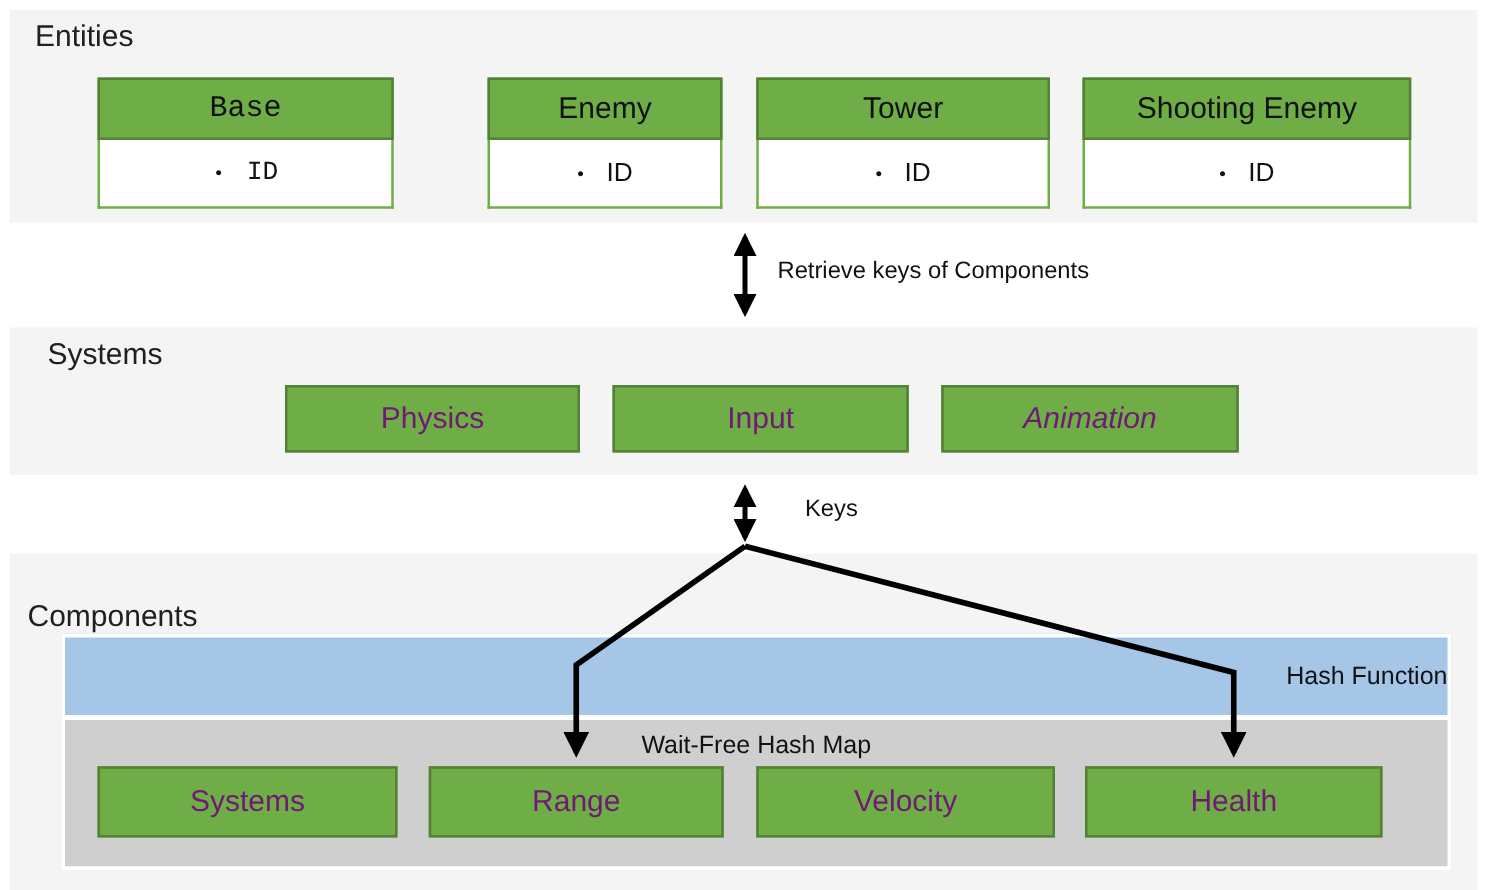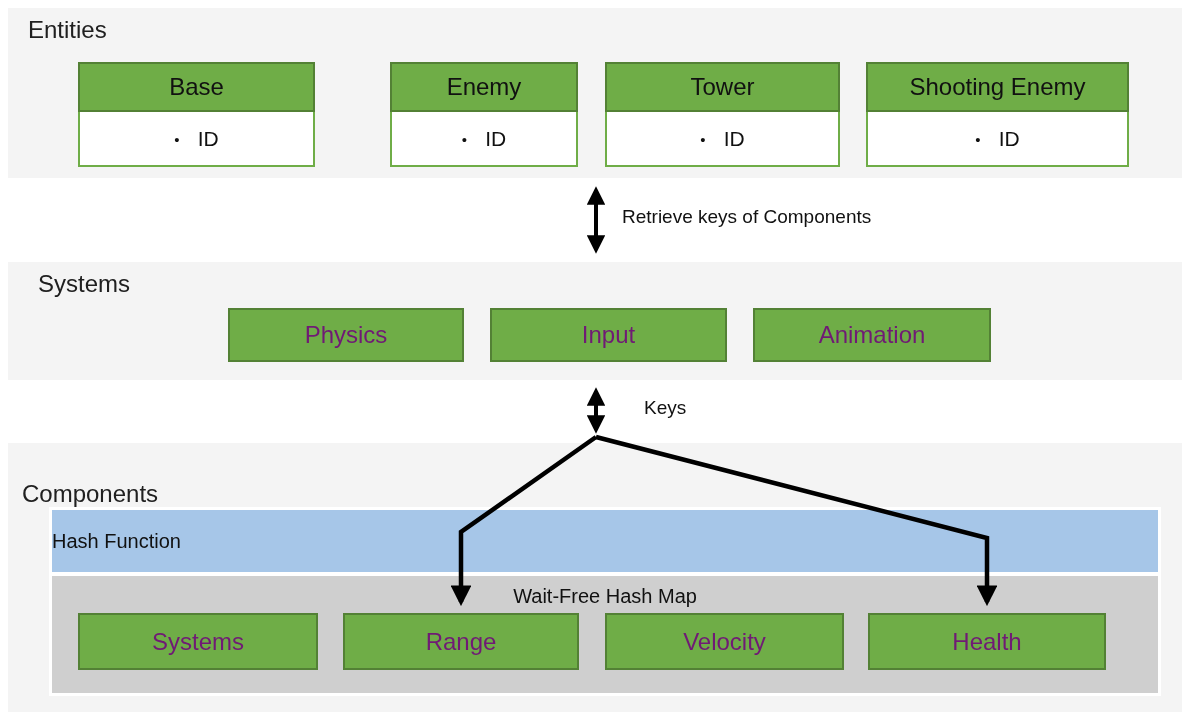--- a/index.html
+++ b/index.html
@@ -25,35 +25,35 @@
   .ecard{position:absolute;top:54px;box-sizing:border-box;}
   .ecard .ehead{
     height:50px;background:#6fad47;border:2px solid #538135;box-sizing:border-box;
     display:flex;align-items:center;justify-content:center;font-size:24px;color:#111;
   }
   .ecard .ebody{
     height:55px;background:#ffffff;border:2px solid #6fad47;border-top:none;box-sizing:border-box;
     display:flex;align-items:center;justify-content:center;font-size:21px;color:#111;
   }
   .ecard .ebody .bullet{font-size:15px;margin-right:18px;position:relative;top:1px;}
-  #card-0{left:70px;width:237px;}
+  #card-0{left:70px;width:237px;font-family:Liberation Mono, monospace;}
   #card-1{left:334px;width:236px;padding-left:48px;}
   #card-2{left:597px;width:235px;}
   #card-3{left:858px;width:263px;}
 
   
   .sysbox{top:46px;height:54px;}
   #sys-0{left:220px;width:236px;}
   #sys-1{left:482px;width:237px;}
-  #sys-2{left:745px;width:238px;}
+  #sys-2{left:745px;width:238px;font-style:italic;}
 
   
   .bar{position:absolute;left:41px;width:1112px;box-sizing:border-box;border:3px solid #ffffff;}
   #hash-bar{top:64px;height:68px;background:#a6c6e8;
-    display:flex;align-items:center;justify-content:flex-start;font-size:20px;color:#111;}
+    display:flex;align-items:center;justify-content:flex-end;font-size:20px;color:#111;}
   #map-bar{top:130px;height:123px;background:#cfcfcf;}
   #map-label{position:absolute;top:9px;left:0;width:100%;text-align:center;font-size:20px;color:#111;}
   .compbox{top:170px;height:57px;}
   #comp-0{left:70px;width:240px;}
   #comp-1{left:335px;width:236px;}
   #comp-2{left:597px;width:239px;}
   #comp-3{left:860px;width:238px;}
 
   
   .arrow-label{position:absolute;font-size:19px;color:#111;white-space:nowrap;}

